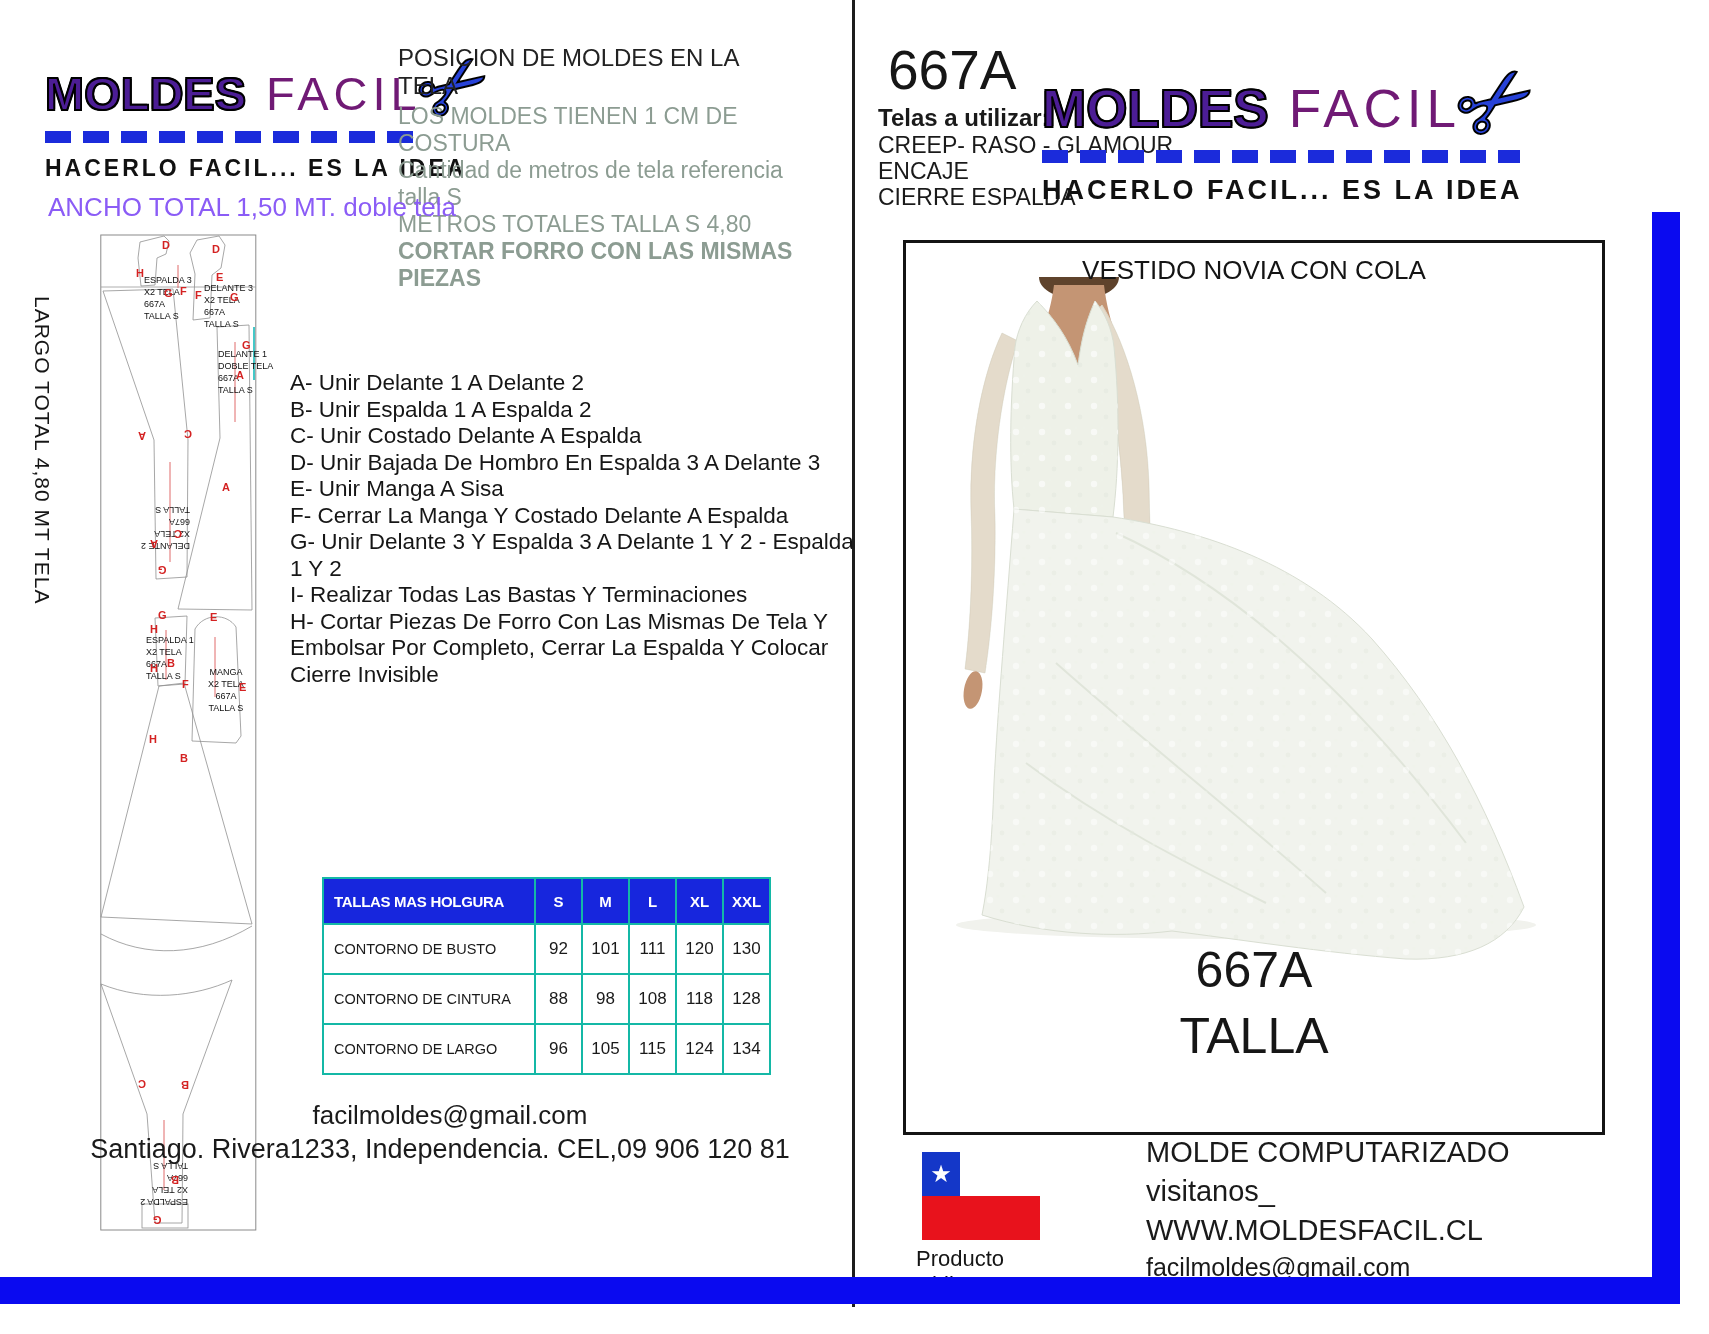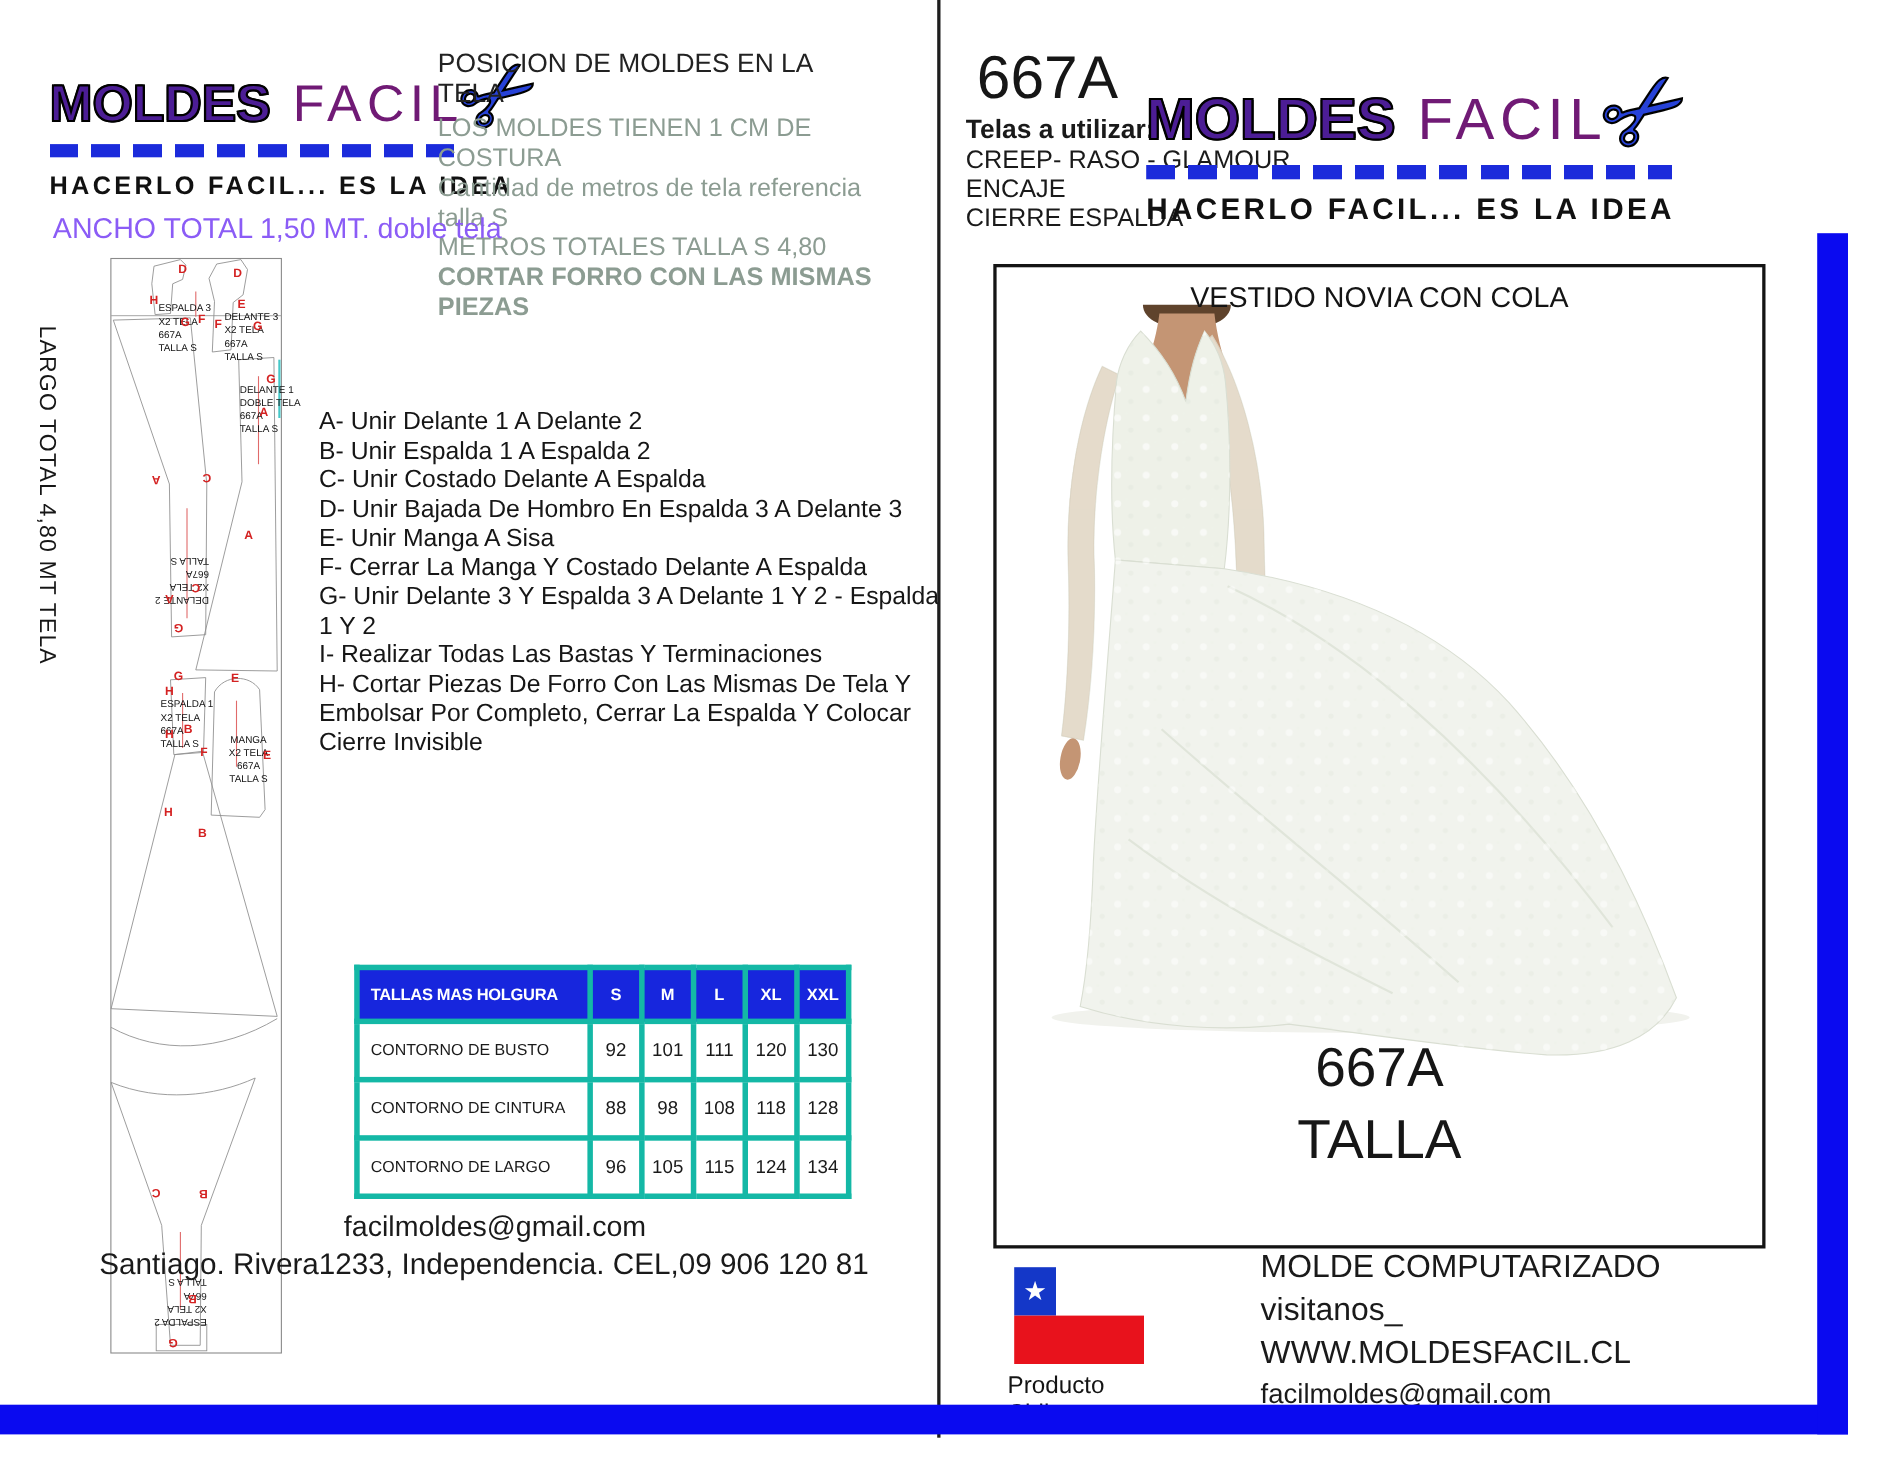--- a/index.html
+++ b/index.html
@@ -45,21 +45,21 @@
   .plabel.r180{transform:rotate(180deg);}
   .pmark{position:absolute;font-size:11px;font-weight:bold;color:#d42222;line-height:11px;}
   .pmark.r180{transform:rotate(180deg);}
 
   
   .instructions{position:absolute;left:290px;top:370px;width:565px;
                 font-size:22.5px;line-height:26.5px;color:#161616;}
 
   
   table.sizes{position:absolute;left:322px;top:877px;border-collapse:collapse;}
-  table.sizes td{border:5px solid #14b8a6;text-align:center;}
+  table.sizes td{border:2px solid #14b8a6;text-align:center;}
   table.sizes .hrow td{background:#1726dd;color:#fff;font-weight:bold;height:42px;font-size:15px;}
   table.sizes .hrow td:first-child{text-align:left;padding-left:10px;letter-spacing:-0.3px;}
   table.sizes .drow td{height:46px;font-size:17px;background:#fff;}
   table.sizes .drow td:first-child{text-align:left;padding-left:10px;font-size:14.5px;}
   table.sizes col.c0{width:212px;} table.sizes col.cv{width:47px;}
 
   .email-line{position:absolute;left:120px;top:1100px;width:660px;text-align:center;font-size:26px;}
   .addr-line{position:absolute;left:40px;top:1134px;width:800px;text-align:center;font-size:27px;}
 
   

